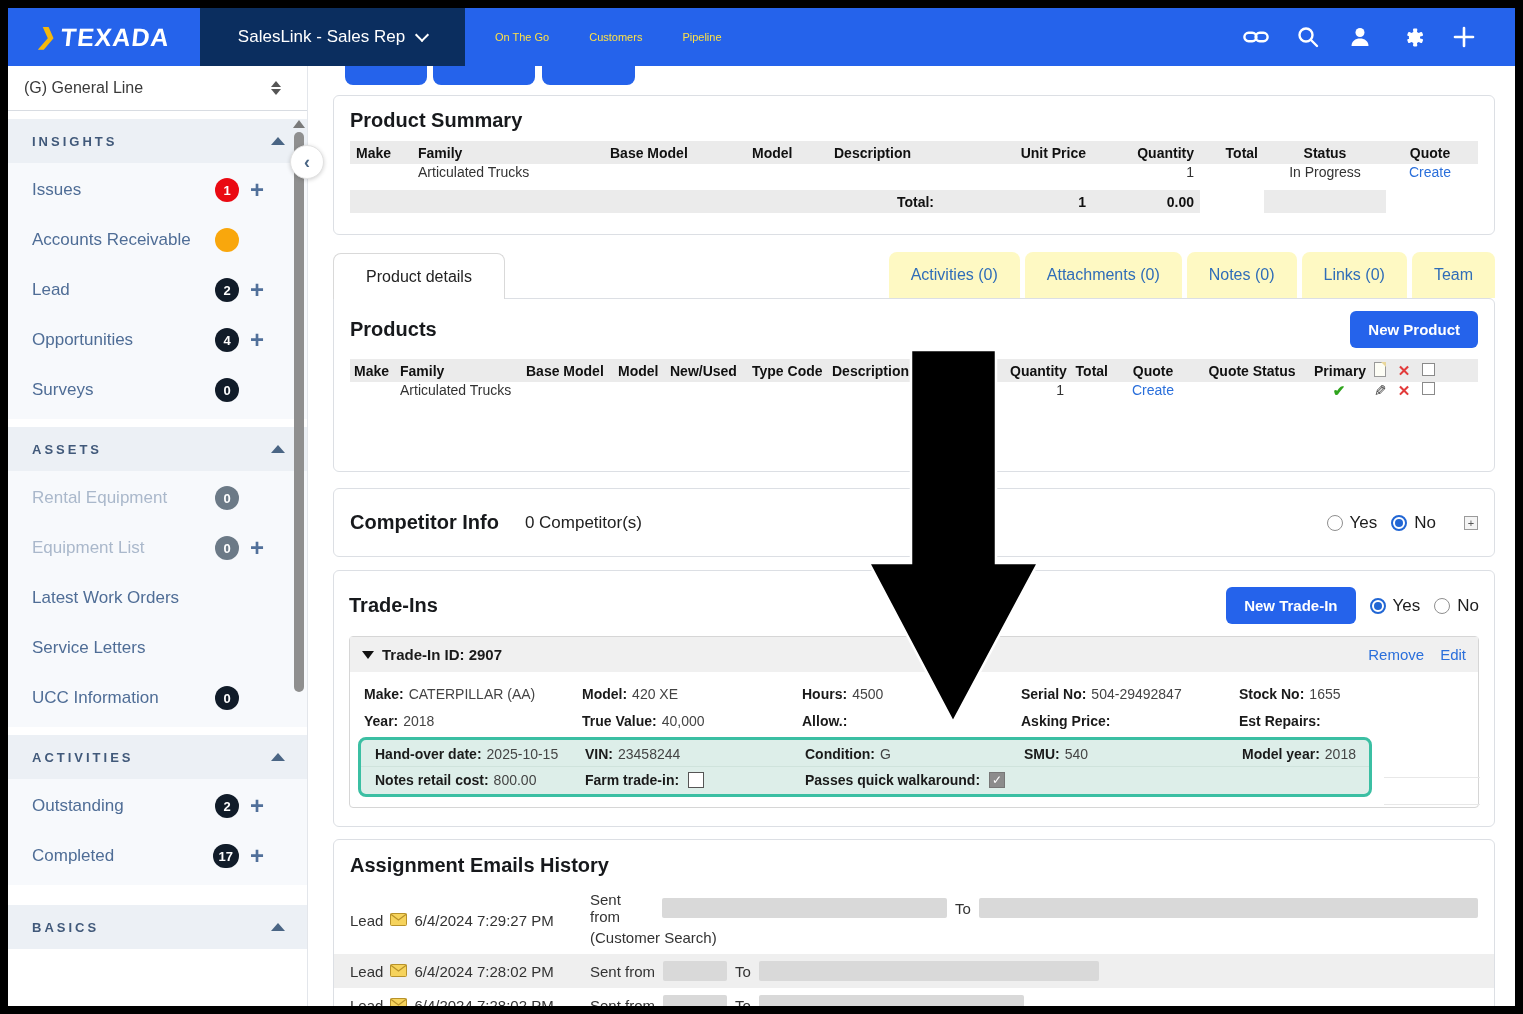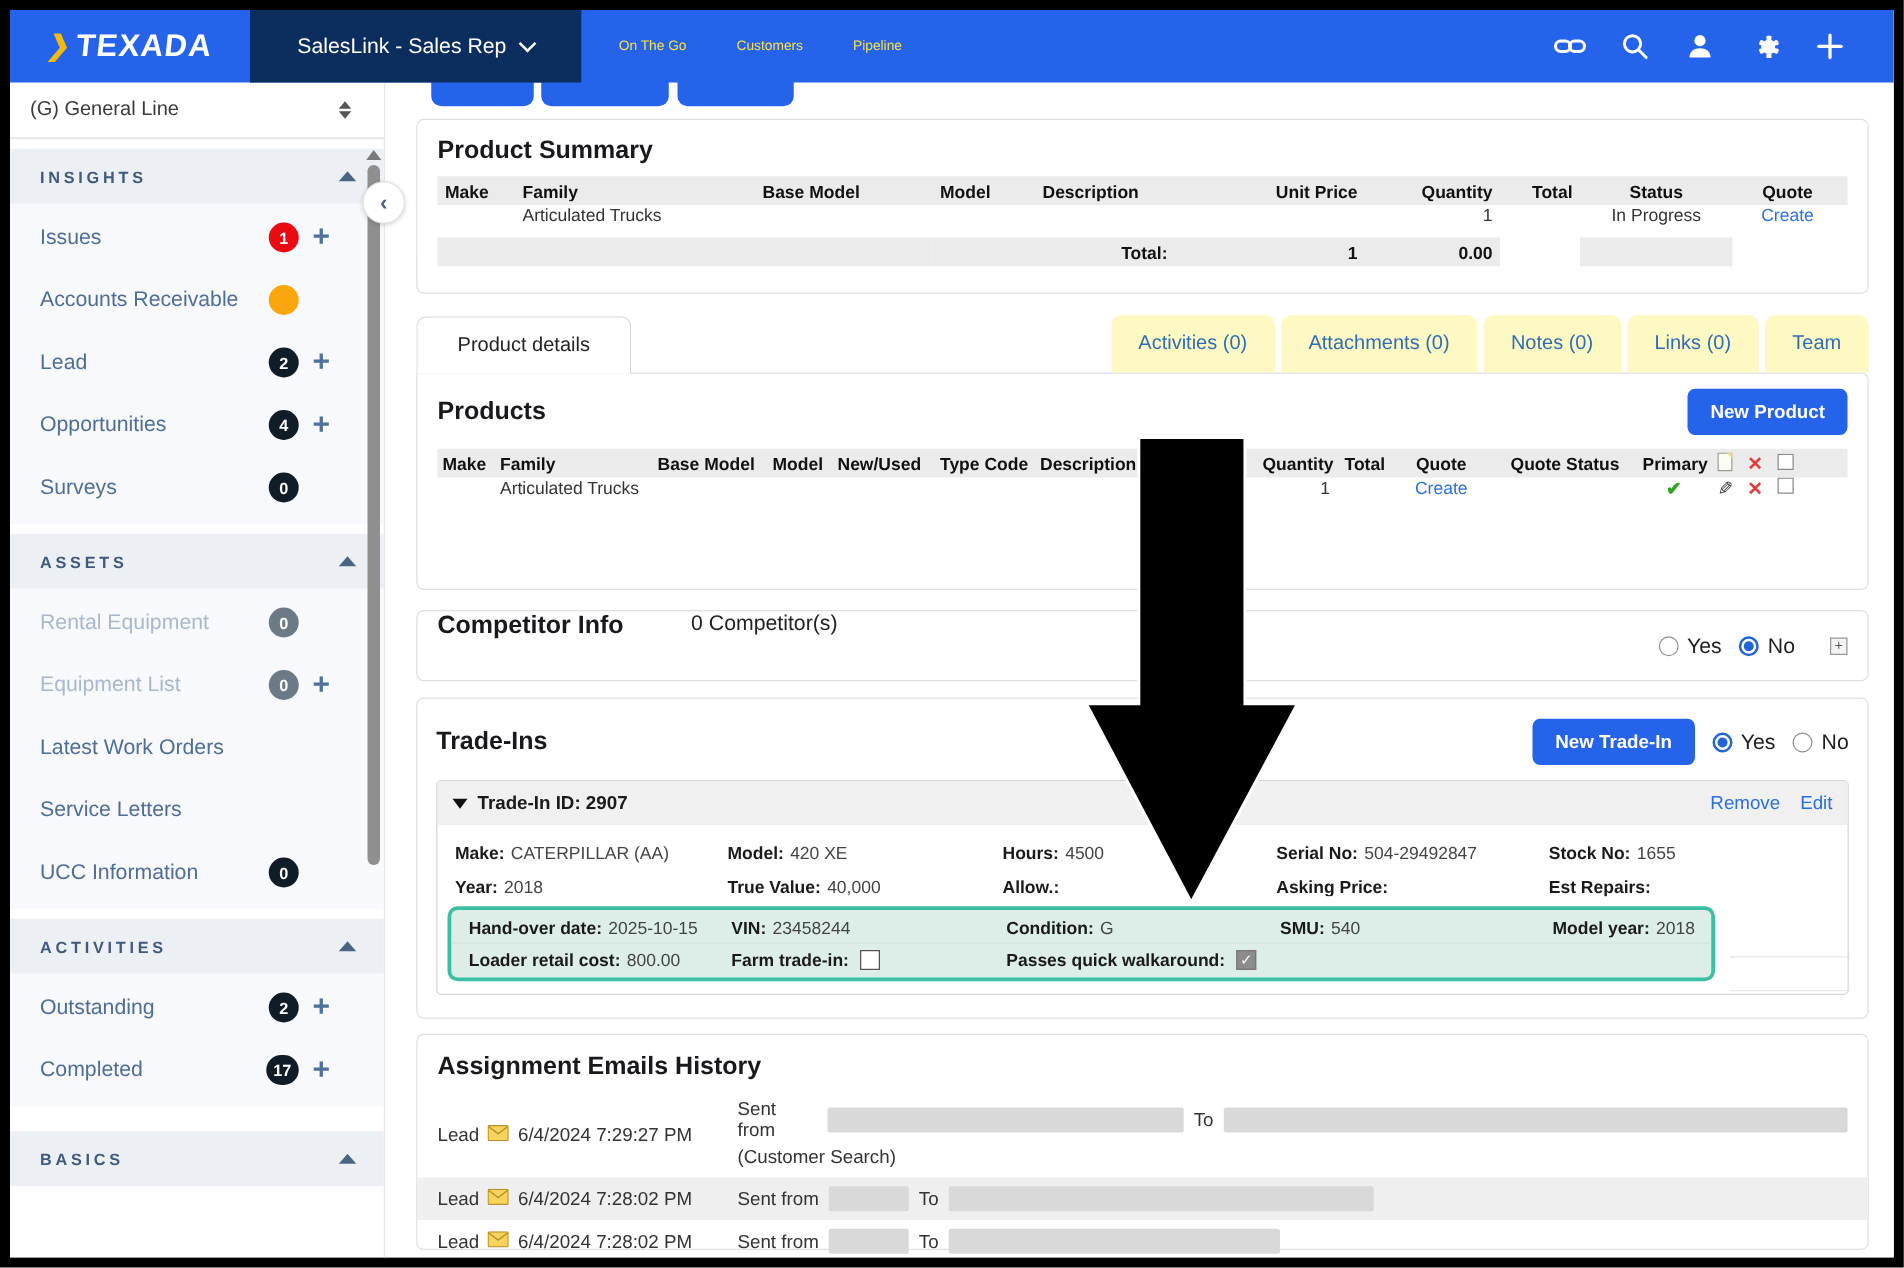--- a/index.html
+++ b/index.html
@@ -356,21 +356,21 @@
         <span class="cell tr-r" style="width:44px;padding:0 4px;"></span>
         <span class="cell tr-c link" style="width:82px;padding:0 4px;">Create</span>
         <span class="cell tr-c" style="width:116px;padding:0 4px;"></span>
         <span class="cell tr-c icon-check" style="width:58px;padding:0 4px;">✔</span>
         <span class="cell tr-c" style="width:24px;padding:0 4px;"><span class="icon-pencil">✎</span></span>
         <span class="cell tr-c icon-x" style="width:24px;padding:0 4px;">✕</span>
         <span class="cell tr-c" style="width:24px;padding:0 4px;"><span class="cb"></span></span>
       </div>
     </div>
 
-    <div class="panel" style="margin-top:16px; height:57px; padding:0 16px; display:flex; gap:28px;">
+    <div class="panel" style="margin-top:16px; height:69px; padding:0 16px; display:flex; align-items:center;">
       <span class="panel-title">Competitor Info</span>
       <span style="font-size:17px;color:#222;margin-left:26px;">0 Competitor(s)</span>
       <span style="margin-left:auto;display:flex;align-items:center;">
         <span class="radio"></span>
         <span class="radio-lbl">Yes</span>
         <span class="radio sel"></span>
         <span class="radio-lbl">No</span>
         <span style="width:14px;height:14px;border:1px solid #9a9a9a;background:#f4f4f4;color:#555;font-size:11px;line-height:12px;text-align:center;margin-left:14px;">+</span>
       </span>
     </div>
@@ -462,21 +462,21 @@
                   <span class="fl">SMU:</span>
                   <span class="fv">540</span>
                 </span>
               <span class="ti-col" style="flex:1">
                   <span class="fl">Model year:</span>
                   <span class="fv">2018</span>
                 </span>
             </div>
             <div class="hl-row">
               <span class="ti-col" style="width:210px">
-                  <span class="fl">Loader retail cost:</span>
+                  <span class="fl">Notes retail cost:</span>
                   <span class="fv">800.00</span>
                 </span>
               <span class="ti-col" style="width:220px">
                   <span class="fl">Farm trade-in:</span>
                   <span class="cb-lg"></span>
                 </span>
               <span class="ti-col" style="flex:1">
                   <span class="fl">Passes quick walkaround:</span>
                   <span class="cb-lg checked">✓</span>
                 </span>

